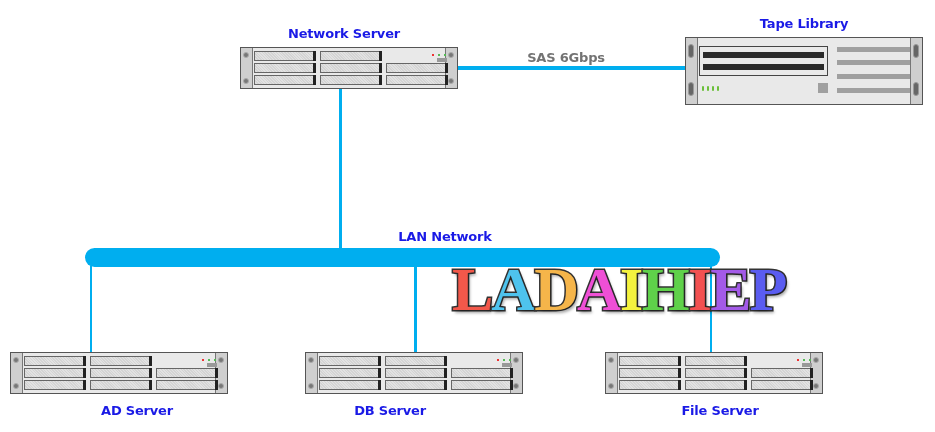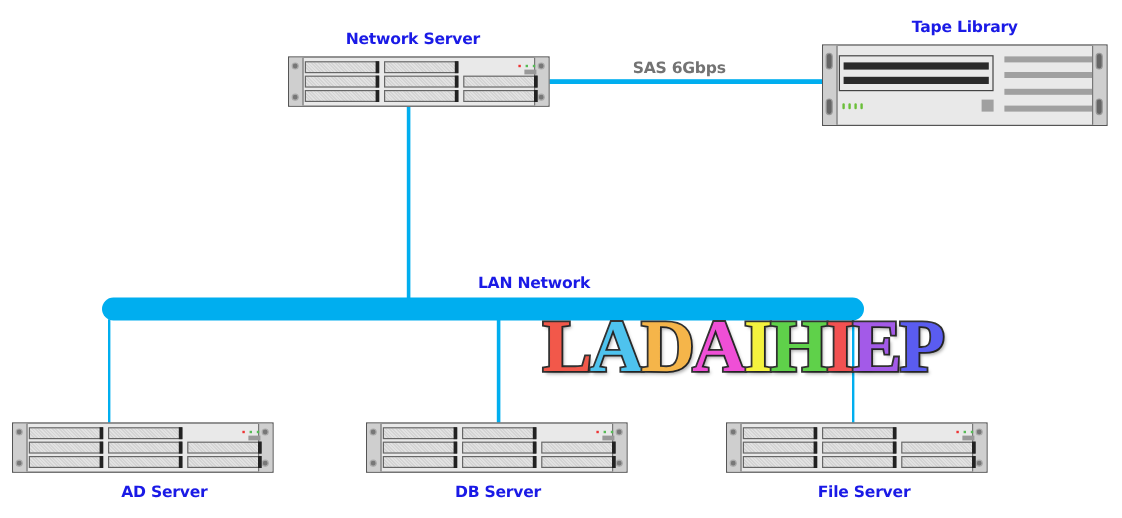--- a/index.html
+++ b/index.html
@@ -37,21 +37,21 @@
   .watermark span { display:inline-block; }
 </style>
 </head>
 <body>
 
 <div class="label" style="left:344px; top:26px;">Network Server</div>
 <div class="label" style="left:804px; top:16px;text-align:center;">Tape Library</div>
 <div class="label red" style="left:566px; top:50px;">SAS 6Gbps</div>
 <div class="label" style="left:445px; top:229px;">LAN Network</div>
 <div class="label" style="left:90px; top:403px;margin-left:47px;">AD Server</div>
-<div class="label" style="left:415px; top:403px;">DB Server</div>
+<div class="label" style="left:390px; top:403px;">DB Server</div>
 <div class="label" style="left:720px; top:403px;">File Server</div>
 
 <div class="link" style="left:457px; top:66px; width:230px; height:4px;"></div>
 <div class="link" style="left:339px; top:89px; width:3px; height:160px;"></div>
 <div class="lan-bus" style="left:85px; top:248px; width:635px; height:19px;"></div>
 <div class="link" style="left:90px; top:266px; width:2px; height:87px;"></div>
 <div class="link" style="left:414px; top:266px; width:3px; height:87px;"></div>
 <div class="link" style="left:710px; top:266px; width:2px; height:87px;"></div>
 
 <div class="server" style="left:240px; top:47px;">

